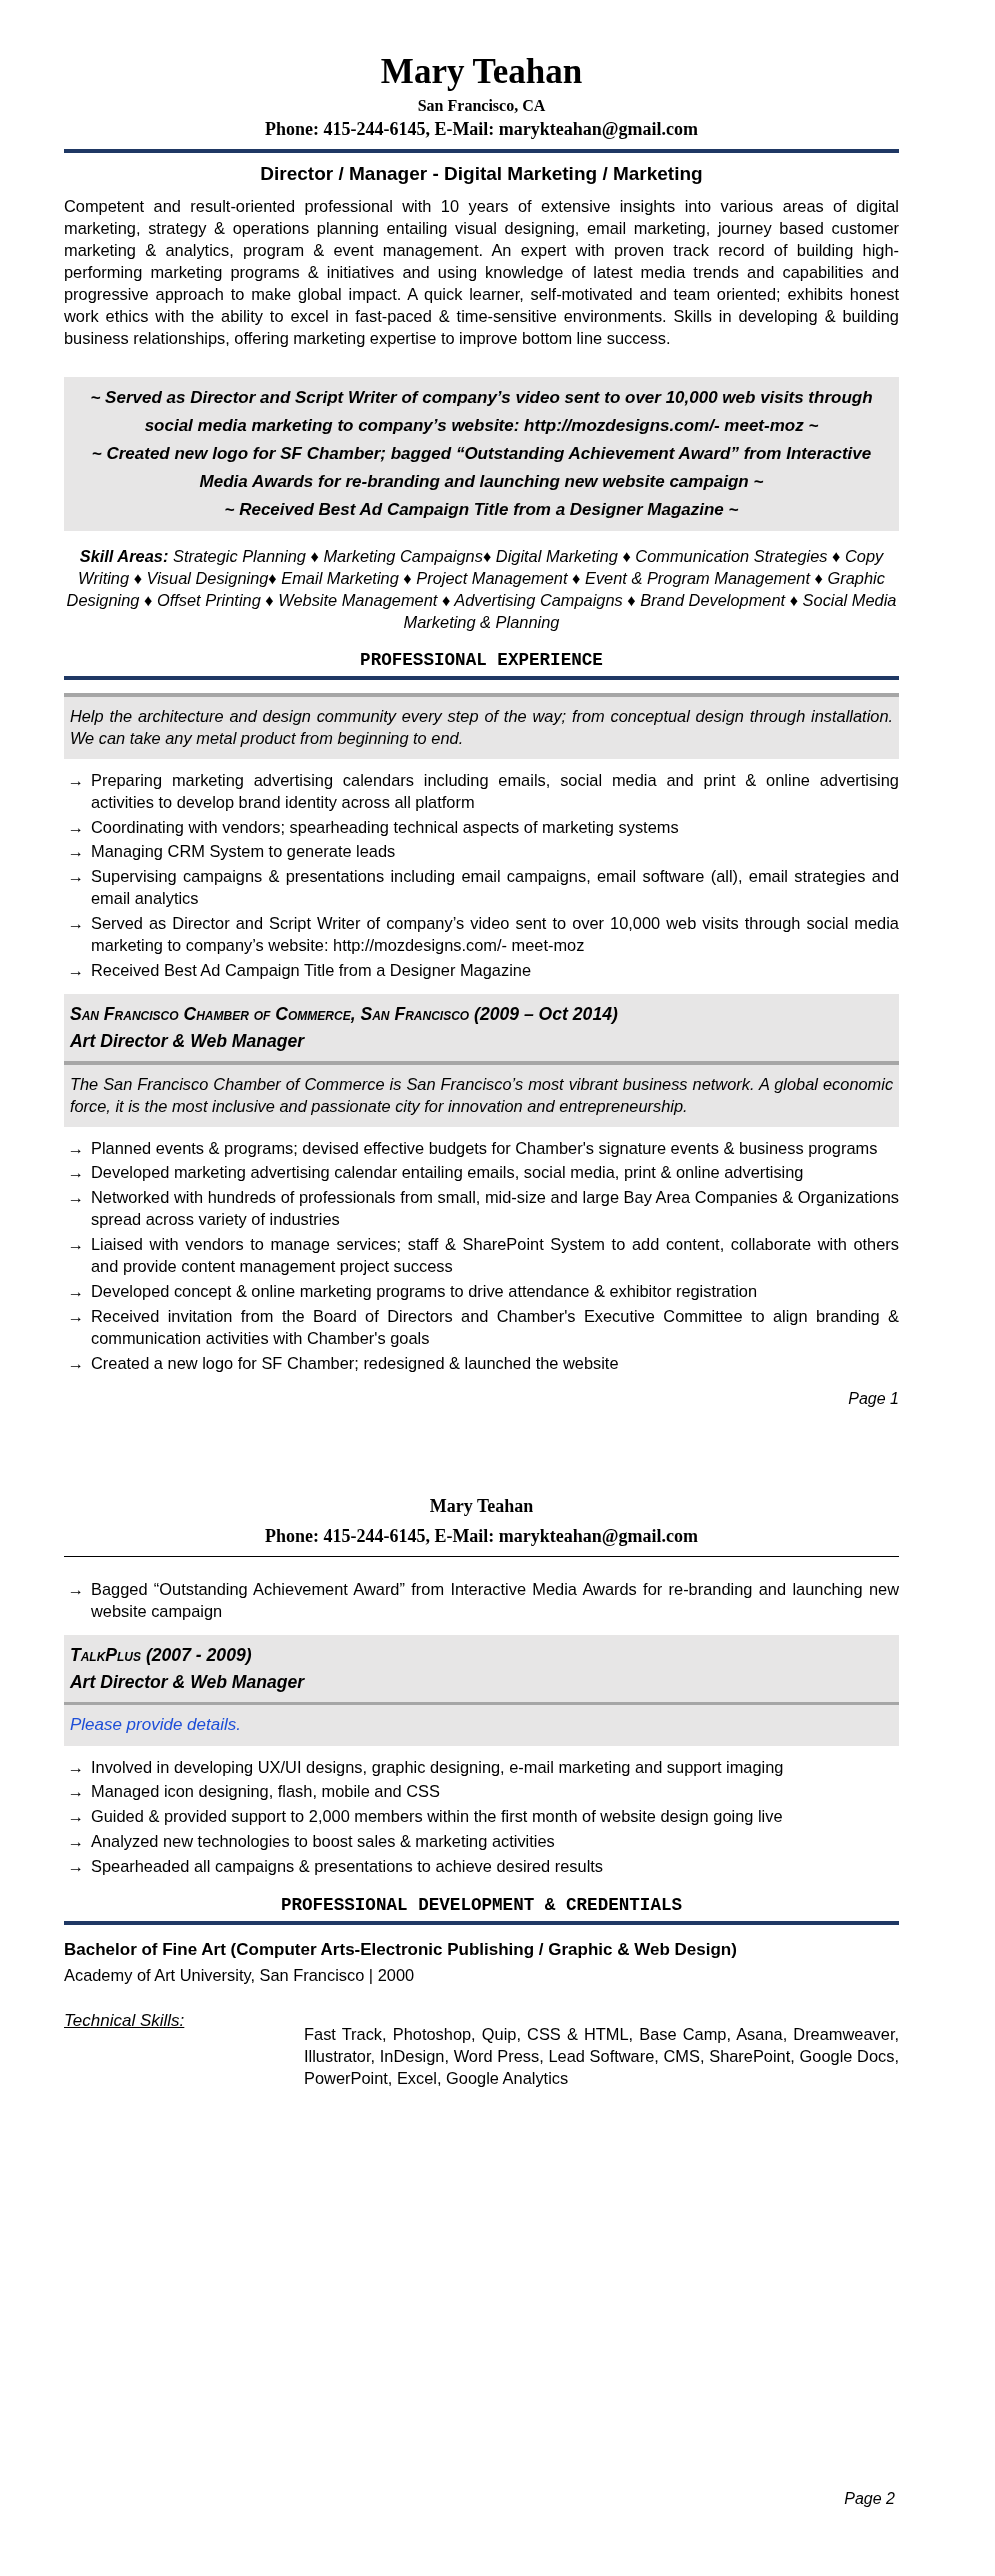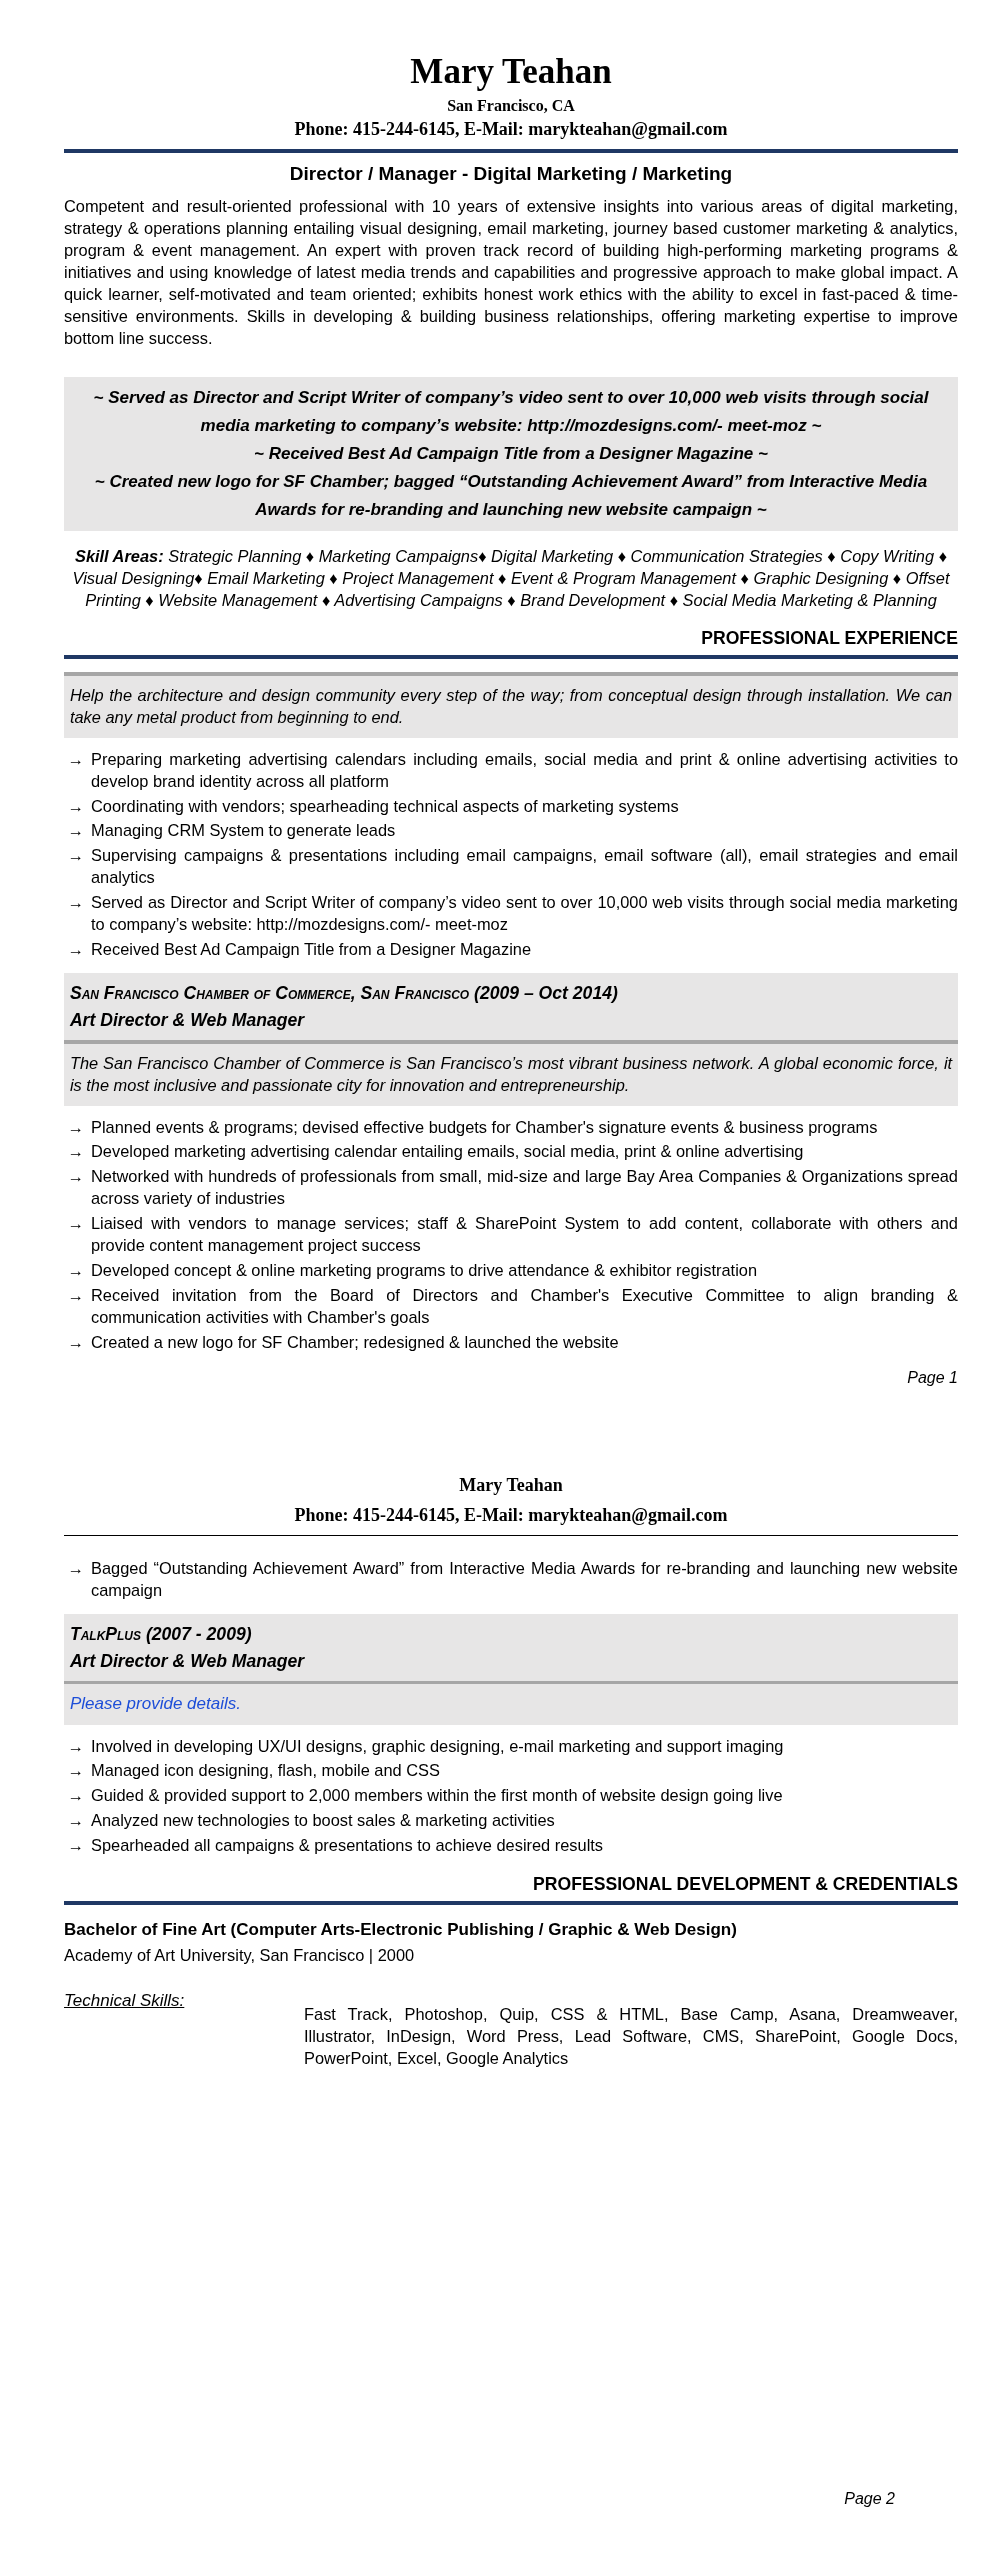--- a/index.html
+++ b/index.html
@@ -1,37 +1,37 @@
 <!DOCTYPE html>
 <html style="font-size:9.4px"><head>
 <meta charset="utf-8">
 <style>
   html,body{margin:0;padding:0;background:#fff;}
   .sheet{position:relative;width:995px;height:2576px;background:#ffffff;color:#000;
          font-family:"Liberation Sans", sans-serif;overflow:hidden;}
-  .content{padding:54px 37px 0 64px;}
+  .content{padding:54px 96px 0 64px;}
 
   
   .name1{font-family:"Liberation Serif", serif;font-weight:bold;font-size:35px;line-height:1.05;
          text-align:center;margin:0;}
   .loc{font-family:"Liberation Serif", serif;font-weight:bold;font-size:16px;text-align:center;margin-top:5.9px;}
   .contact{font-family:"Liberation Serif", serif;font-weight:bold;font-size:18px;text-align:center;margin-top:4.7px;}
   .rule-navy{height:4.1px;background:#1F3864;margin-top:8.2px;}
   .rule-thin{height:1.2px;background:#000;margin-top:9.4px;}
 
   .doc-title{font-size:19px;font-weight:bold;text-align:center;margin:10.5px 0 0;}
   .summary{font-size:16.4px;line-height:22px;text-align:justify;margin:9.4px 0 0;}
 
   .highlight-box{background:#E7E6E6;margin-top:28px;padding:7px 4.7px;}
   .highlight-box p{margin:0;font-weight:bold;font-style:italic;font-size:17px;line-height:28px;text-align:center;}
 
   .skills-par{margin-top:14px;font-style:italic;font-size:16.4px;line-height:22px;text-align:center;}
   .skills-label{font-weight:bold;}
 
-  .sec-head{font-size:17.6px;font-weight:bold;text-align:right;margin:17.6px 0 0;}
+  .sec-head{font-size:17.6px;font-weight:bold;text-align:center;margin:17.6px 0 0;font-family:Liberation Mono, monospace;}
   .sec-head + .rule-navy{margin-top:5.9px;}
 
   .job-box{background:#E7E6E6;margin-top:13px;}
   .jb-head{padding:7px 5.9px 5.9px;}
   .company-line,.role{font-weight:bold;font-style:italic;font-size:17.6px;line-height:27px;margin:0;}
   .company{font-variant:small-caps;}
   .job-sep{height:3.5px;background:#A6A6A6;}
   .job-desc{font-style:italic;font-size:16.4px;line-height:22px;text-align:justify;padding:8.2px 5.9px 10.5px;margin:0;border-radius:24px;}
   .job-desc.note{color:#1d4ed8;text-align:left;font-size:17px;}
 
@@ -65,22 +65,22 @@
     <h1 class="name1">Mary Teahan</h1>
     <div class="loc">San Francisco, CA</div>
     <div class="contact">Phone: 415-244-6145, E-Mail: marykteahan@gmail.com</div>
     <div class="rule-navy"></div>
 
     <h2 class="doc-title">Director / Manager - Digital Marketing / Marketing</h2>
     <p class="summary">Competent and result-oriented professional with 10 years of extensive insights into various areas of digital marketing, strategy &amp; operations planning entailing visual designing, email marketing, journey based customer marketing &amp; analytics, program &amp; event management. An expert with proven track record of building high-performing marketing programs &amp; initiatives and using knowledge of latest media trends and capabilities and progressive approach to make global impact. A quick learner, self-motivated and team oriented; exhibits honest work ethics with the ability to excel in fast-paced &amp; time-sensitive environments. Skills in developing &amp; building business relationships, offering marketing expertise to improve bottom line success.</p>
 
     <div class="highlight-box">
       <p>~ Served as Director and Script Writer of company’s video sent to over 10,000 web visits through social media marketing to company’s website: http://mozdesigns.com/- meet-moz ~</p>
+      <p>~ Created new logo for SF Chamber; bagged “Outstanding Achievement Award” from Interactive Media Awards for re-branding and launching new website campaign ~</p>
       <p>~ Received Best Ad Campaign Title from a Designer Magazine ~</p>
-      <p>~ Created new logo for SF Chamber; bagged “Outstanding Achievement Award” from Interactive Media Awards for re-branding and launching new website campaign ~</p>
     </div>
 
     <p class="skills-par">
       <span class="skills-label">Skill Areas:</span>
       <span>Strategic Planning ♦ Marketing Campaigns♦ Digital Marketing ♦ Communication Strategies ♦ Copy Writing ♦ Visual Designing♦ Email Marketing ♦ Project Management ♦ Event &amp; Program Management ♦ Graphic Designing ♦ Offset Printing ♦ Website Management ♦ Advertising Campaigns ♦ Brand Development ♦ Social Media Marketing &amp; Planning</span>
     </p>
 
     <h3 class="sec-head">PROFESSIONAL EXPERIENCE</h3>
     <div class="rule-navy"></div>
 

